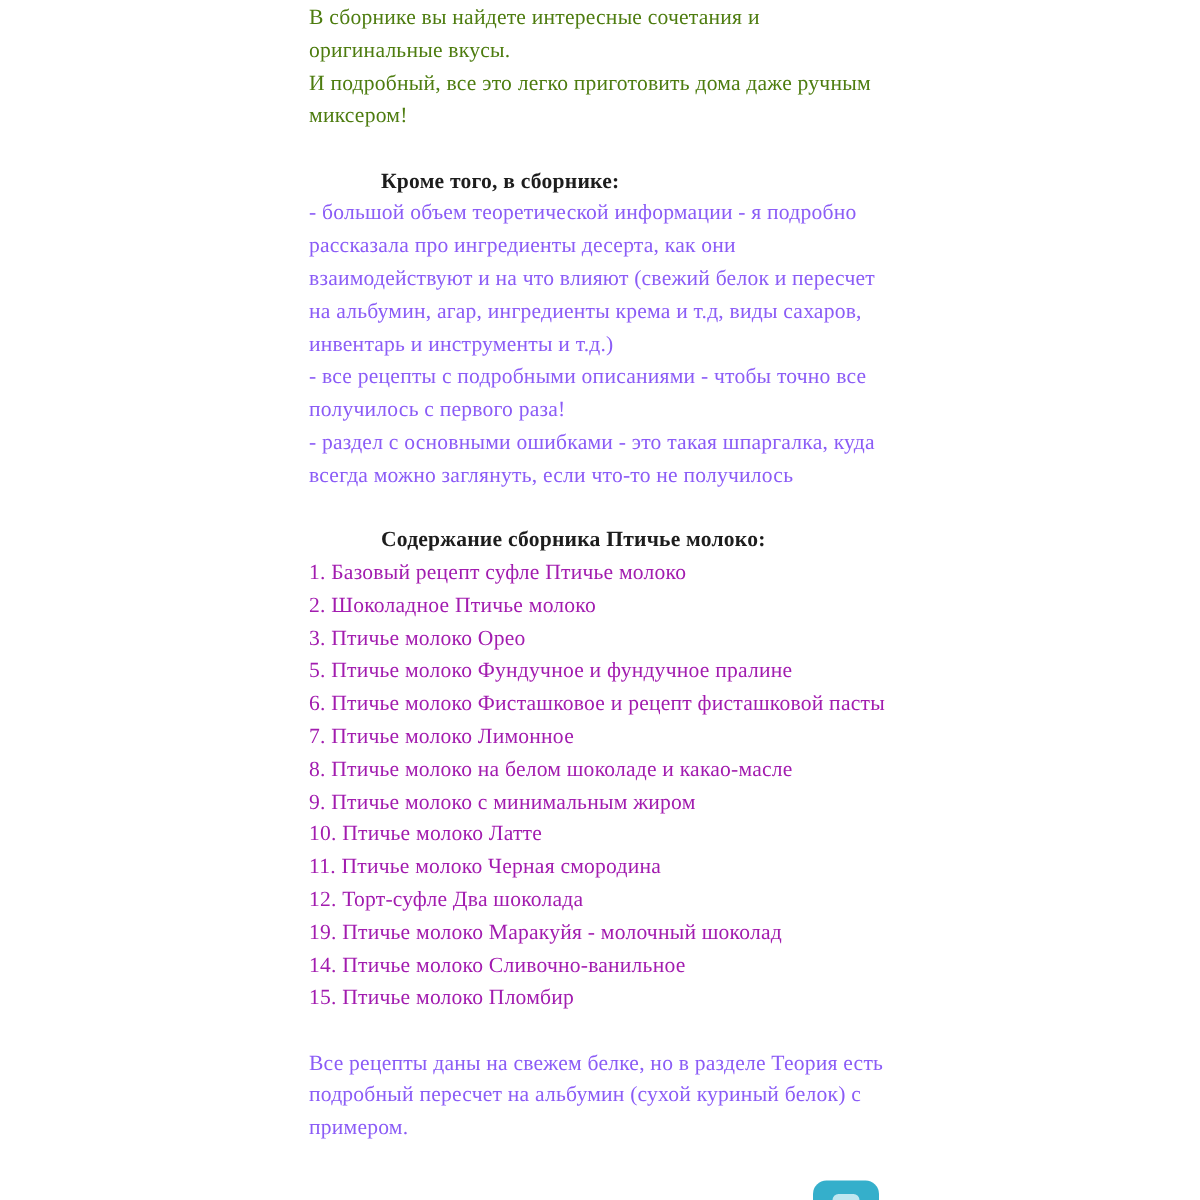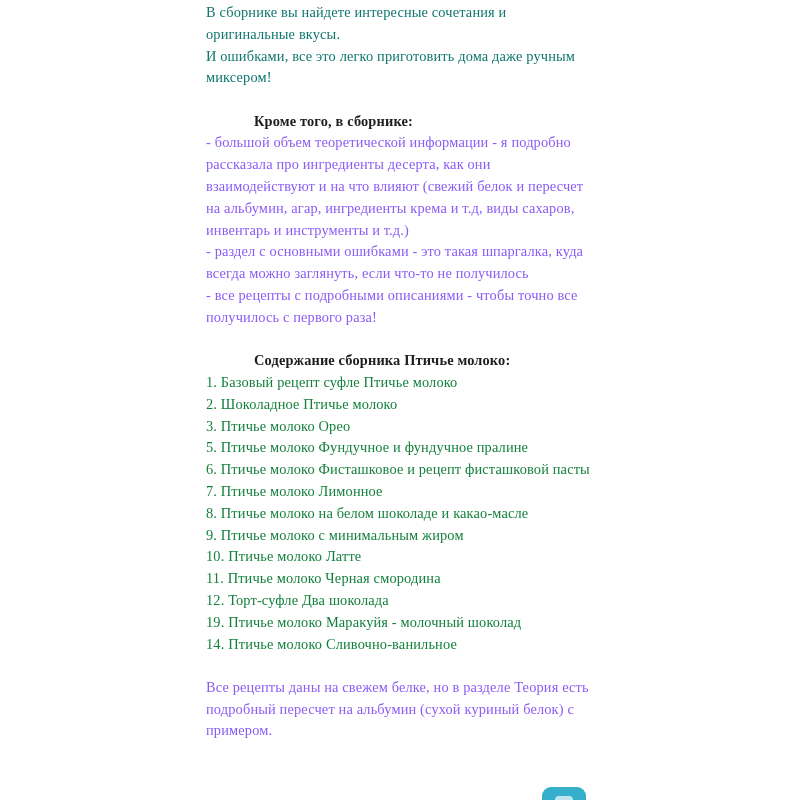--- a/index.html
+++ b/index.html
@@ -34,21 +34,21 @@
 
   .block {
     margin: 0;
     padding: 0;
   }
 
   .line {
     font-size: 14.4px;
     line-height: 21.8px;
     letter-spacing: 0.01em;
-    color: #0f766e;
+    color: #4d7c0f;
     white-space: normal;
   }
 
   .para {
     font-size: 14.4px;
     line-height: 21.8px;
     letter-spacing: 0.01em;
     color: #8b5cf6;
     margin: 0;
   }
@@ -66,21 +66,21 @@
   .list {
     margin: 0;
     padding: 0;
     list-style: none;
   }
 
   .list li {
     font-size: 14.4px;
     line-height: 21.8px;
     letter-spacing: 0.01em;
-    color: #15803d;
+    color: #a21caf;
     margin: 0;
     padding: 0;
   }
 
   #fab {
     position: absolute;
     left: 542px;
     top: 787px;
     width: 44px;
     height: 44px;
@@ -119,51 +119,52 @@
 </head>
 <body>
 
 <div id="page">
 
   <div id="content">
 
     <div class="block">
       <div class="line">В сборнике вы найдете интересные сочетания и</div>
       <div class="line">оригинальные вкусы.</div>
-      <div class="line">И ошибками, все это легко приготовить дома даже ручным</div>
+      <div class="line">И подробный, все это легко приготовить дома даже ручным</div>
       <div class="line">миксером!</div>
     </div>
 
     <div class="gap-large"></div>
 
     <div class="block">
       <div class="line bold">Кроме того, в сборнике:</div>
       <div class="para">-  большой объем теоретической информации - я подробно рассказала про ингредиенты десерта, как они взаимодействуют и на что влияют (свежий белок и пересчет на альбумин, агар, ингредиенты крема и т.д, виды сахаров, инвентарь и инструменты и т.д.)</div>
+      <div class="para">- все рецепты с подробными описаниями - чтобы точно все получилось с первого раза!</div>
       <div class="para">- раздел с основными ошибками - это такая шпаргалка, куда всегда можно заглянуть, если что-то не получилось</div>
-      <div class="para">- все рецепты с подробными описаниями - чтобы точно все получилось с первого раза!</div>
     </div>
 
     <div class="gap-large"></div>
 
     <div class="block">
       <div class="line bold">Содержание сборника Птичье молоко:</div>
       <ul class="list">
         <li>1. Базовый рецепт суфле Птичье молоко</li>
         <li>2. Шоколадное Птичье молоко</li>
         <li>3. Птичье молоко Орео</li>
         <li>5. Птичье молоко Фундучное и фундучное пралине</li>
         <li>6. Птичье молоко Фисташковое и рецепт фисташковой пасты</li>
         <li>7. Птичье молоко Лимонное</li>
         <li>8. Птичье молоко на белом шоколаде и какао-масле</li>
         <li>9. Птичье молоко с минимальным жиром</li>
         <li>10. Птичье молоко Латте</li>
         <li>11. Птичье молоко Черная смородина</li>
         <li>12. Торт-суфле Два шоколада</li>
         <li>19. Птичье молоко Маракуйя - молочный шоколад</li>
         <li>14. Птичье молоко Сливочно-ванильное</li>
+        <li>15. Птичье молоко Пломбир</li>
       </ul>
     </div>
 
     <div class="gap-large"></div>
 
     <div class="block">
       <div class="para">Все рецепты даны на свежем белке, но в разделе Теория есть подробный пересчет на альбумин (сухой куриный белок) с примером.</div>
     </div>
 
   </div>

